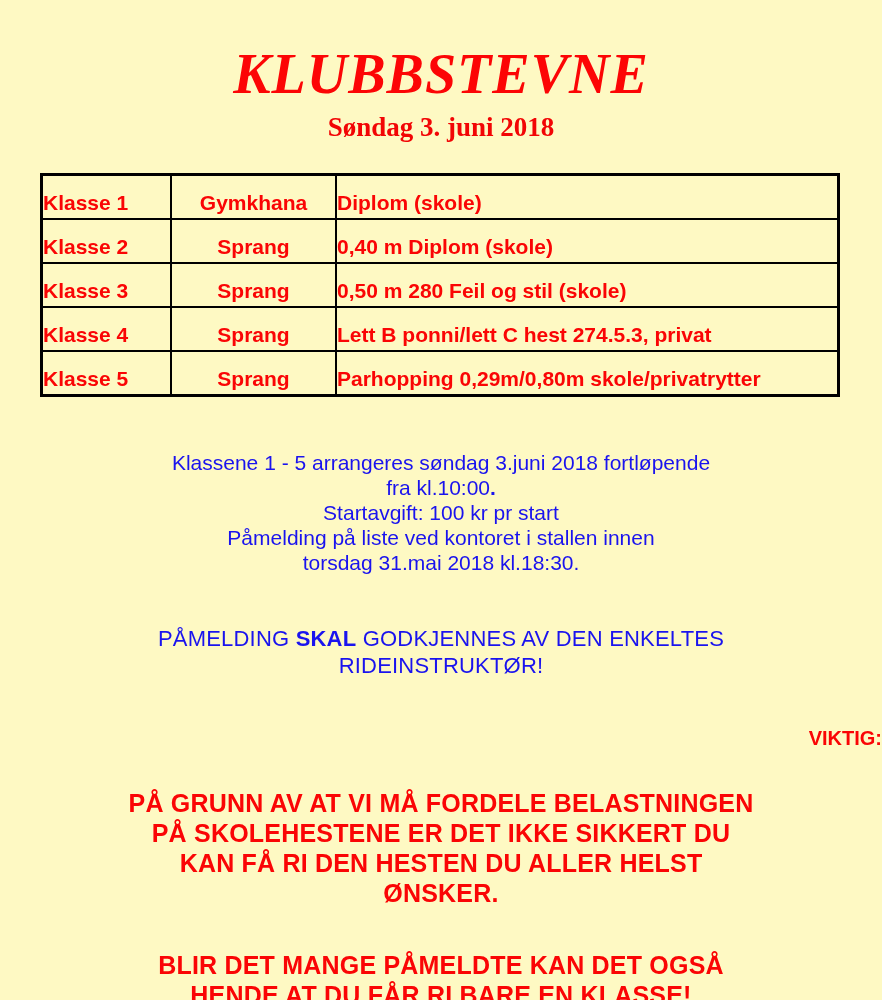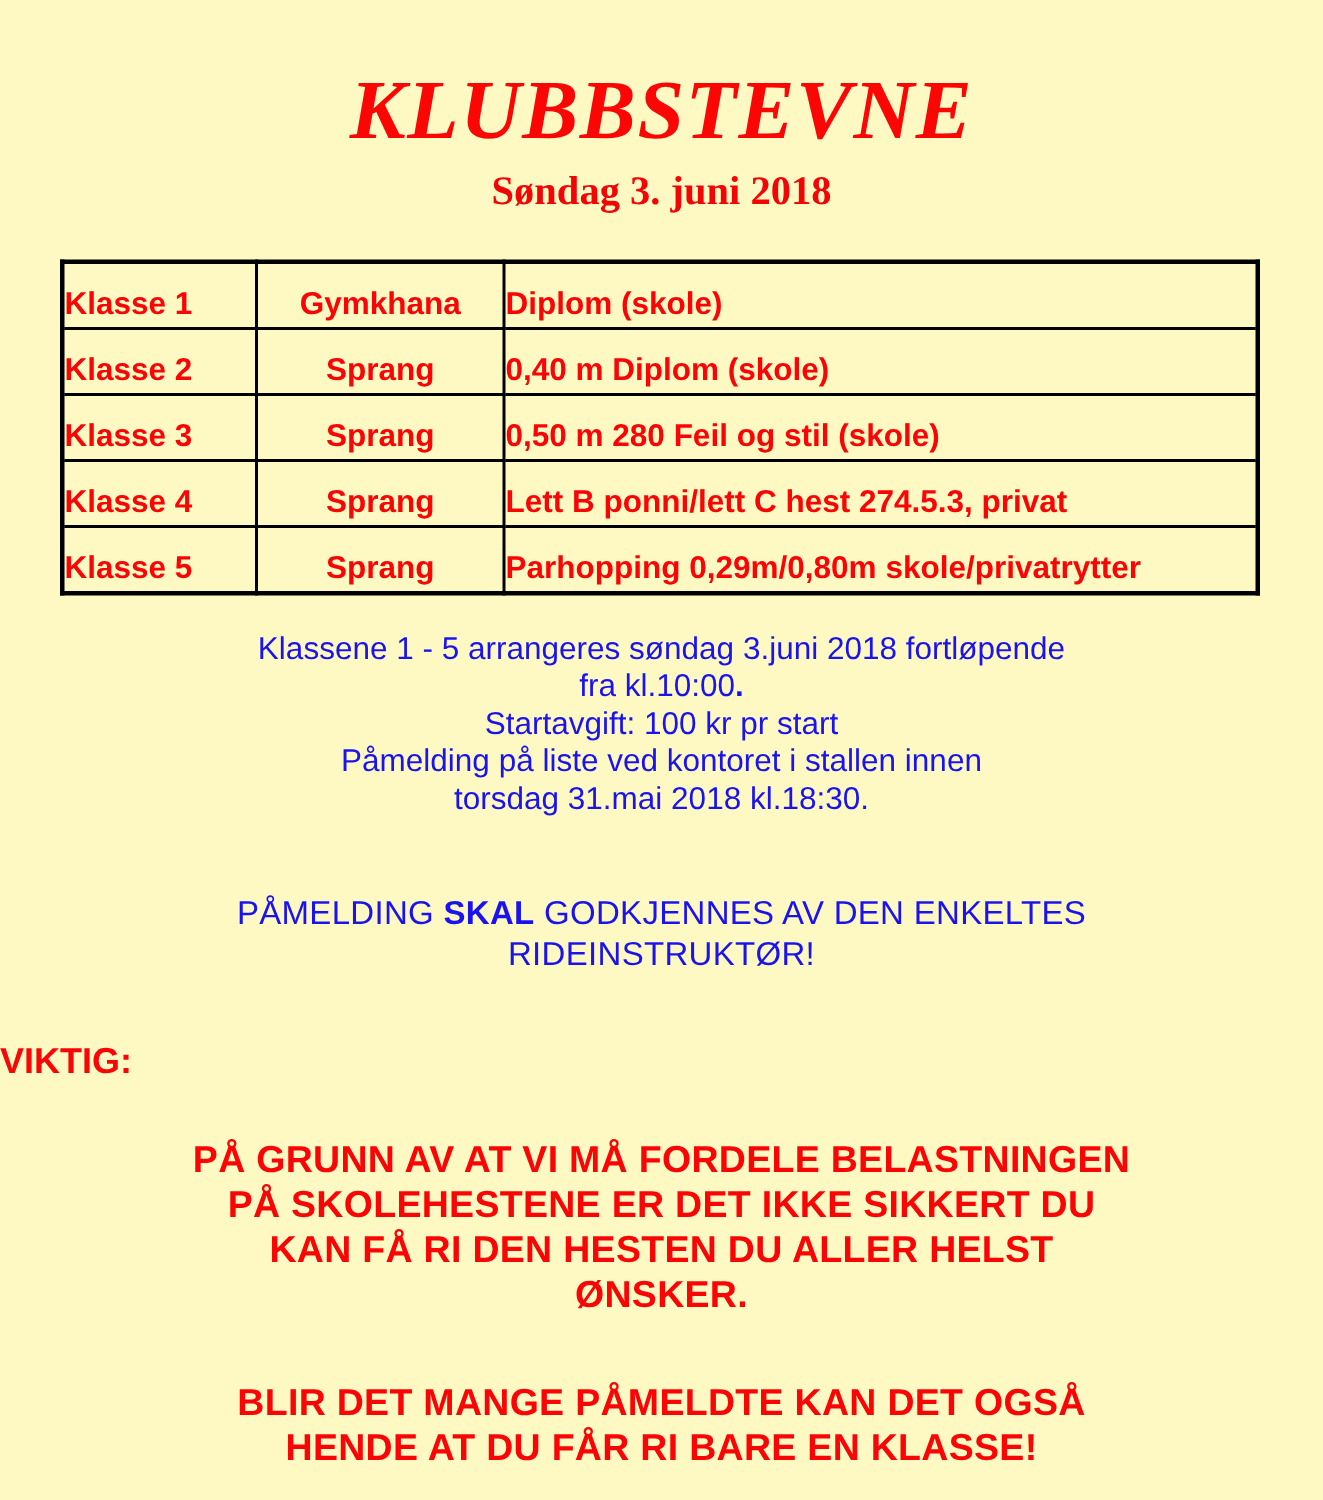--- a/index.html
+++ b/index.html
@@ -78,21 +78,21 @@
     width: 163px;
     text-align: center;
   }
   td.col-desc {
     text-align: left;
     padding-left: 5px;
   }
 
   
   .info-block {
-    margin-top: 23px;
+    margin-top: 53px;
     text-align: center;
     font-family: "Liberation Sans", sans-serif;
     font-weight: normal;
     font-size: 21px;
     line-height: 25px;
     color: #1a13ee;
   }
   .info-block .line {
     display: block;
   }
@@ -114,24 +114,24 @@
   .approval-block .line {
     display: block;
   }
   .approval-block .emph {
     font-weight: bold;
   }
 
   
   .viktig-heading {
     margin-top: 42px;
-    text-align: left;
-    font-family: "Liberation Sans", sans-serif;
-    font-weight: bold;
-    font-size: 24px;
+    text-align: right;
+    font-family: "Liberation Sans", sans-serif;
+    font-weight: bold;
+    font-size: 20px;
     line-height: 34px;
     color: #fa0505;
   }
 
   
   .warning-block {
     margin-top: 33px;
     text-align: center;
     font-family: "Liberation Sans", sans-serif;
     font-weight: bold;

